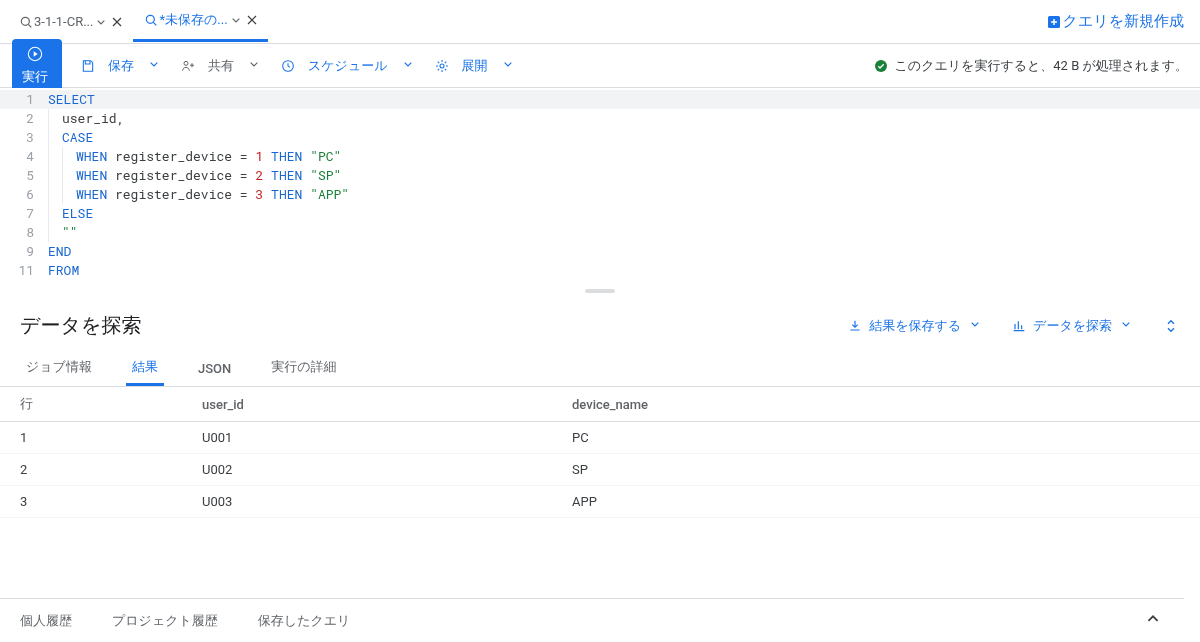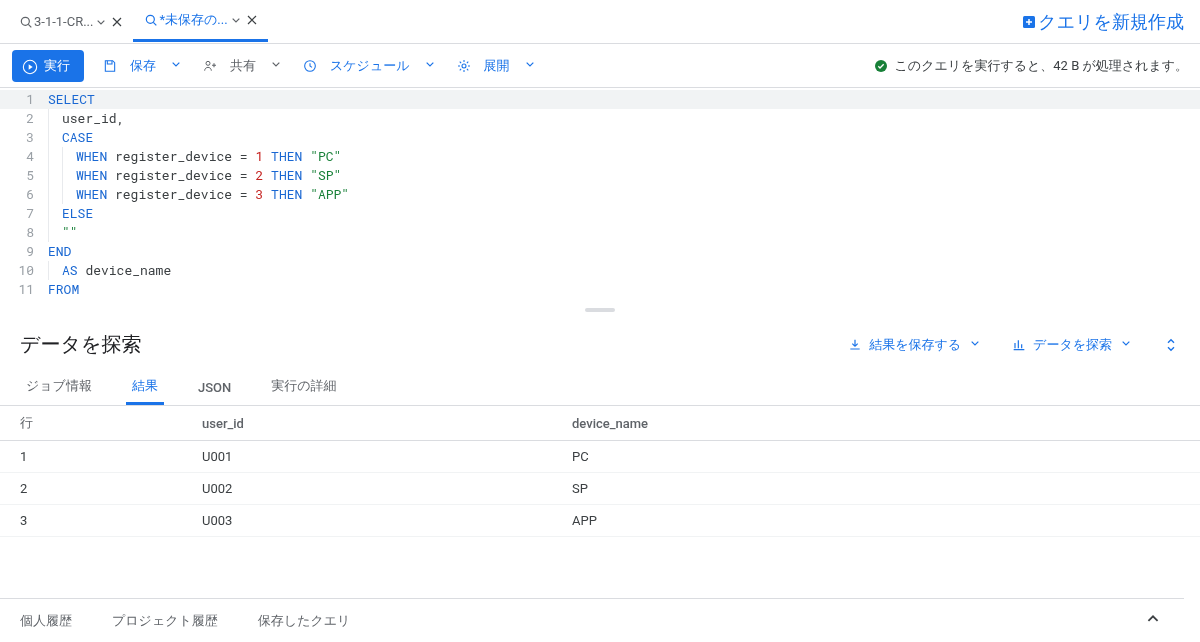--- a/index.html
+++ b/index.html
@@ -36,42 +36,43 @@
   }
   .tab .tab-icon svg { width: 16px; height: 16px; display:block; }
   .tab .caret svg { width: 16px; height: 16px; display:block; }
   .tab .close svg { width: 16px; height: 16px; display:block; color:#3c4043; }
   .tab-label { max-width: 80px; white-space: nowrap; overflow: hidden; text-overflow: ellipsis; }
   .tabs-spacer { flex: 1; }
   .new-query {
     display: flex; align-items: center; 
     color: #1a73e8;
     font-weight: 500;
-    font-size: 18px;
+    font-size: 15px;
     padding: 0 8px;
     cursor: pointer;
   }
   .new-query svg { width:18px; height:18px; }
 
   
   .toolbar {
     display: flex;
     align-items: center;
     height: 44px;
     padding: 0 12px;
     gap: 18px;
     border-bottom: 1px solid #dadce0;
   }
   .run-btn {
-    display: flex; align-items: flex-end; gap: 6px;
+    display: flex; align-items: center; gap: 6px;
     background: #1a73e8; color: #fff;
     border-radius: 4px;
     padding: 7px 14px 7px 10px;
     font-size: 13px; font-weight: 500;
     cursor: pointer;
+    flex-direction: column;
   }
   .run-btn svg { width:16px; height:16px; }
   .tool-item {
     display: flex; align-items: center; gap: 12px;
     color: #5f6368; font-size: 13px; font-weight: 500;
     cursor: pointer;
   }
   .tool-item.blue { color:#1a73e8; }
   .tool-item svg { width:16px; height:16px; }
   .tool-item .caret svg { width:16px; height:16px; }
@@ -321,21 +322,20 @@
   <div class="editor" id="editor">
       <div class="code-line line1-bg"><div class="gutter">1</div><div><span class="kw">SELECT</span></div></div>
       <div class="code-line"><div class="gutter">2</div><div><span class="indent-guide"></span><span class="code">user_id,</span></div></div>
       <div class="code-line"><div class="gutter">3</div><div><span class="indent-guide"></span><span class="kw">CASE</span></div></div>
       <div class="code-line"><div class="gutter">4</div><div><span class="indent-guide"></span><span class="indent-guide"></span><span class="kw">WHEN</span><span class="code"> register_device </span><span class="code">=</span><span class="code"> </span><span class="num">1</span><span class="code"> </span><span class="kw">THEN</span><span class="code"> </span><span class="str">"PC"</span></div></div>
       <div class="code-line"><div class="gutter">5</div><div><span class="indent-guide"></span><span class="indent-guide"></span><span class="kw">WHEN</span><span class="code"> register_device </span><span class="code">=</span><span class="code"> </span><span class="num">2</span><span class="code"> </span><span class="kw">THEN</span><span class="code"> </span><span class="str">"SP"</span></div></div>
       <div class="code-line"><div class="gutter">6</div><div><span class="indent-guide"></span><span class="indent-guide"></span><span class="kw">WHEN</span><span class="code"> register_device </span><span class="code">=</span><span class="code"> </span><span class="num">3</span><span class="code"> </span><span class="kw">THEN</span><span class="code"> </span><span class="str">"APP"</span></div></div>
       <div class="code-line"><div class="gutter">7</div><div><span class="indent-guide"></span><span class="kw">ELSE</span></div></div>
       <div class="code-line"><div class="gutter">8</div><div><span class="indent-guide"></span><span class="str">""</span></div></div>
       <div class="code-line"><div class="gutter">9</div><div><span class="kw">END</span></div></div>
-      <div class="code-line"><div class="gutter">10</div><div><span class="indent-guide"></span><span class="kw">AS</span><span class="code"> device_name</span></div></div>
       <div class="code-line"><div class="gutter">11</div><div><span class="kw">FROM</span></div></div>
     </div>
 
   <div class="drag-handle">
       <div></div>
     </div>
 
   <div class="results-header">
     <div class="results-title">データを探索</div>
     <div class="results-header-spacer"></div>

